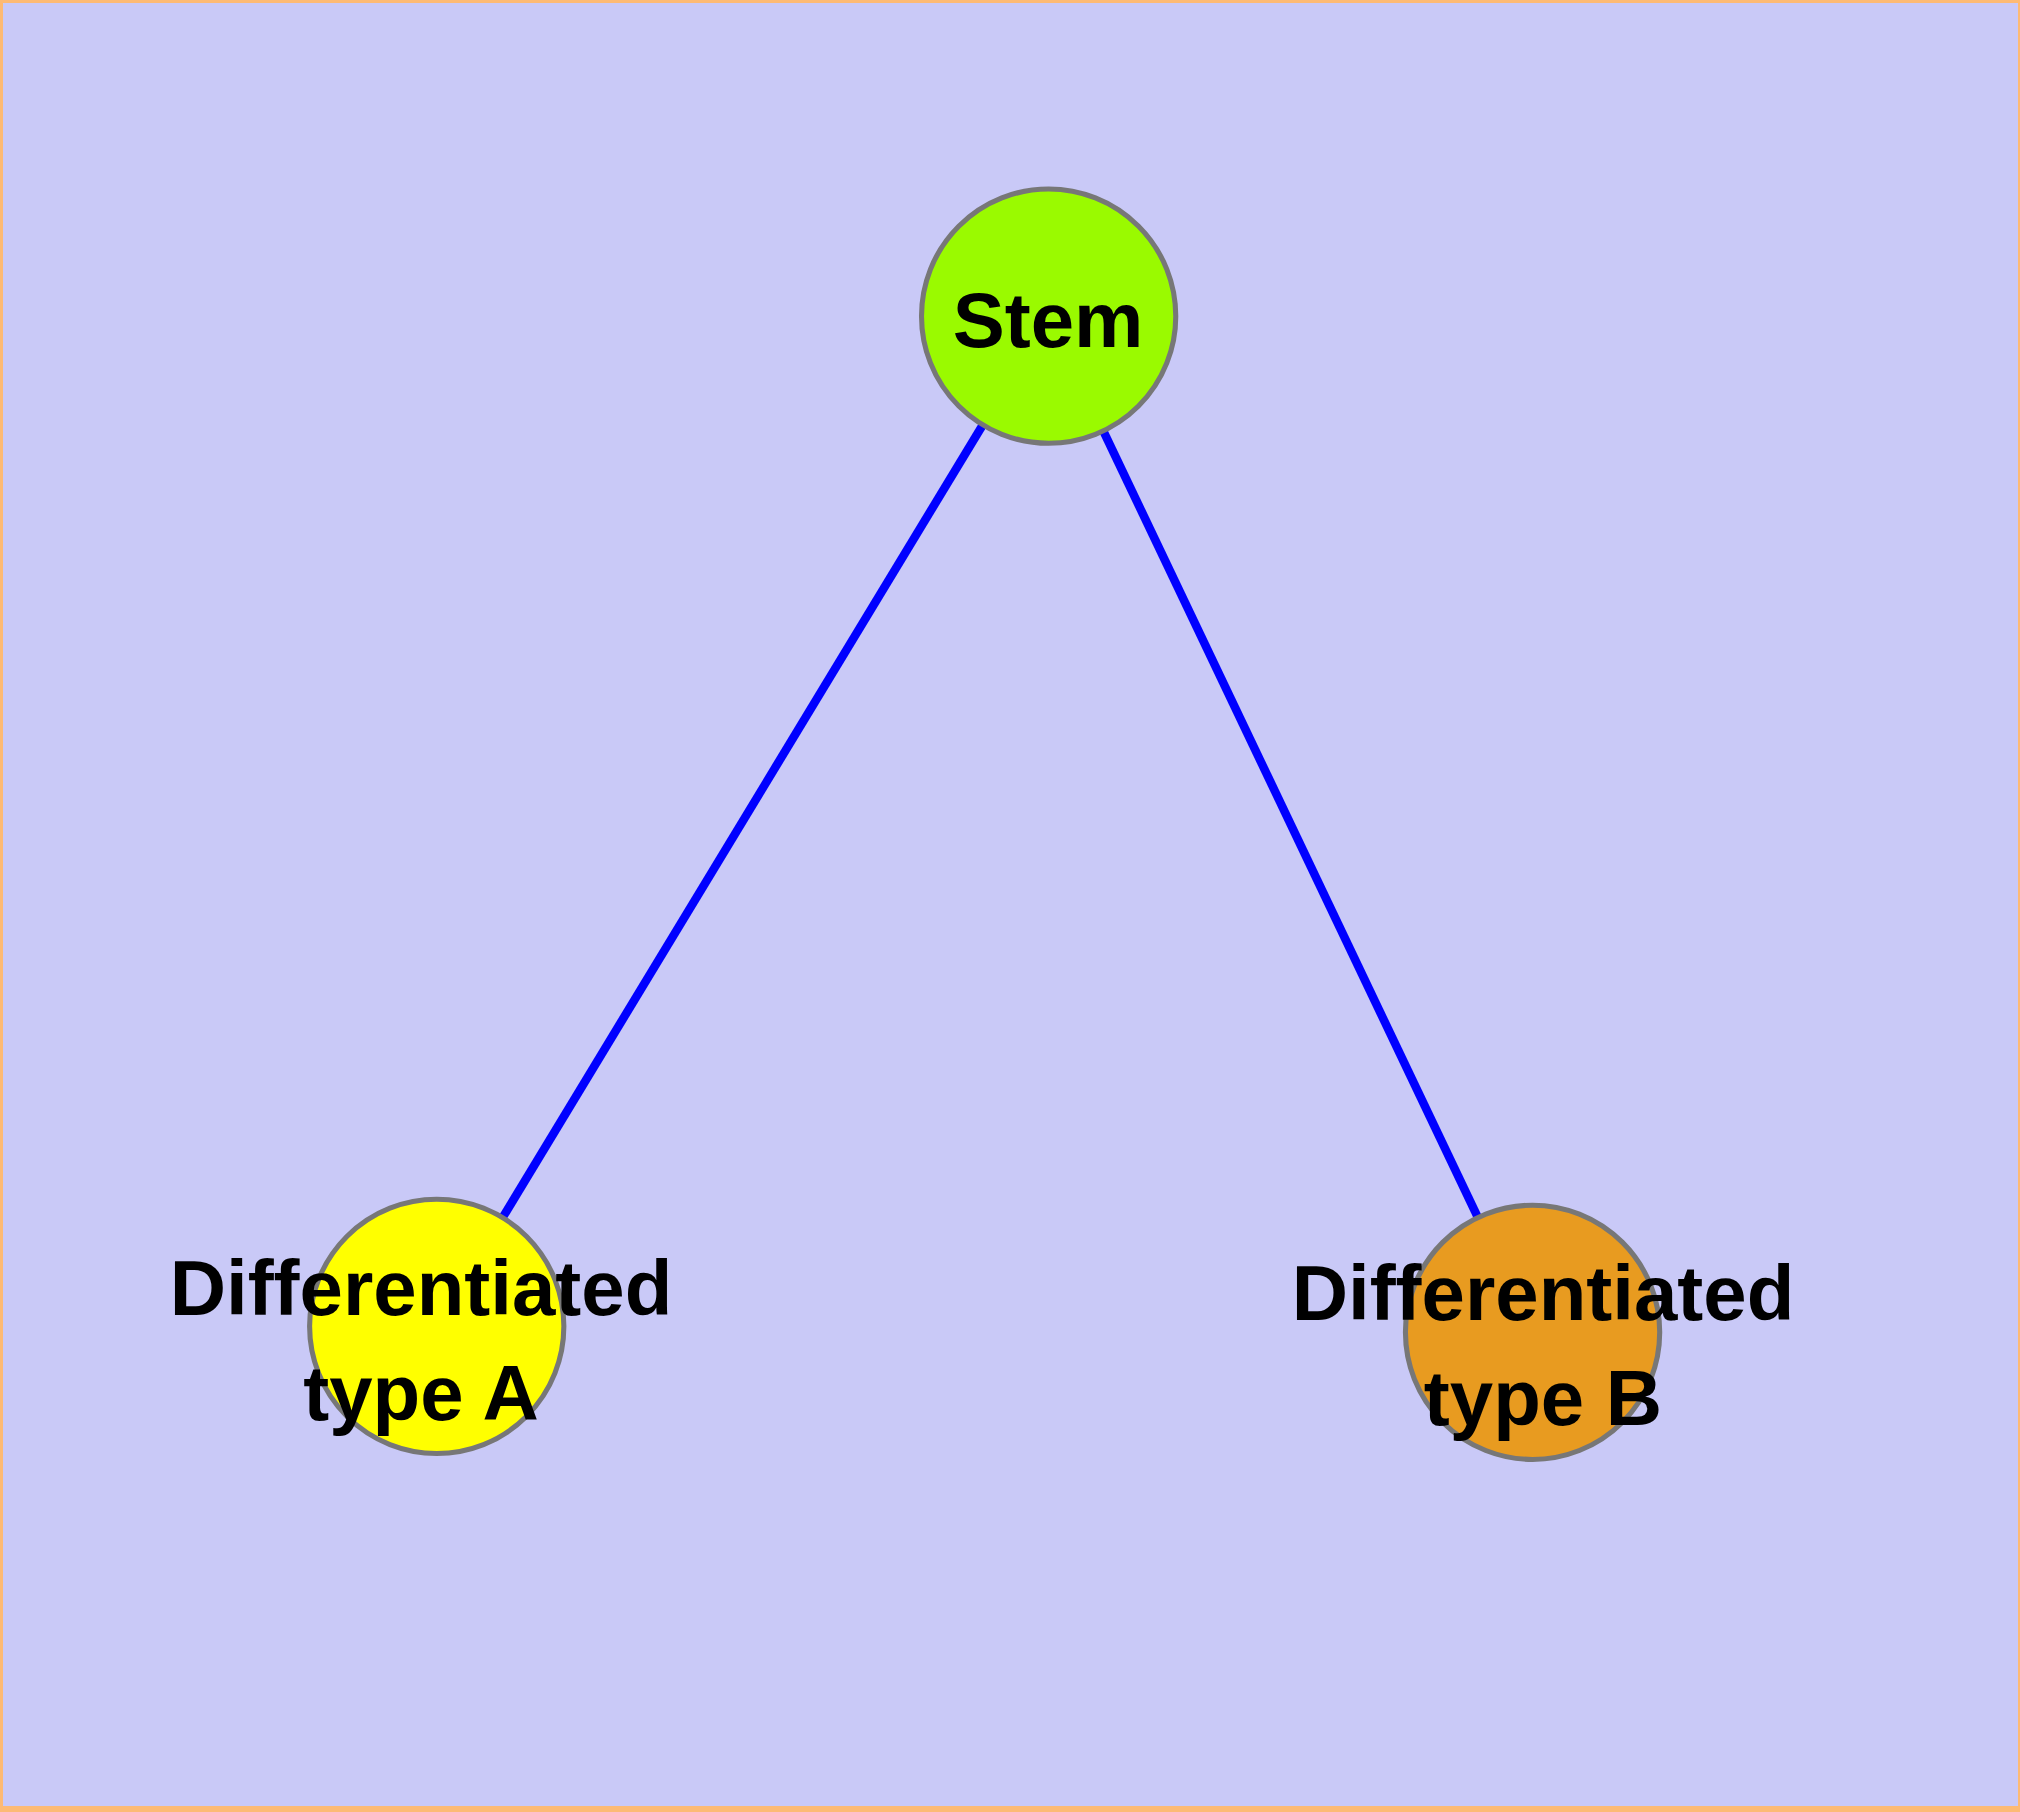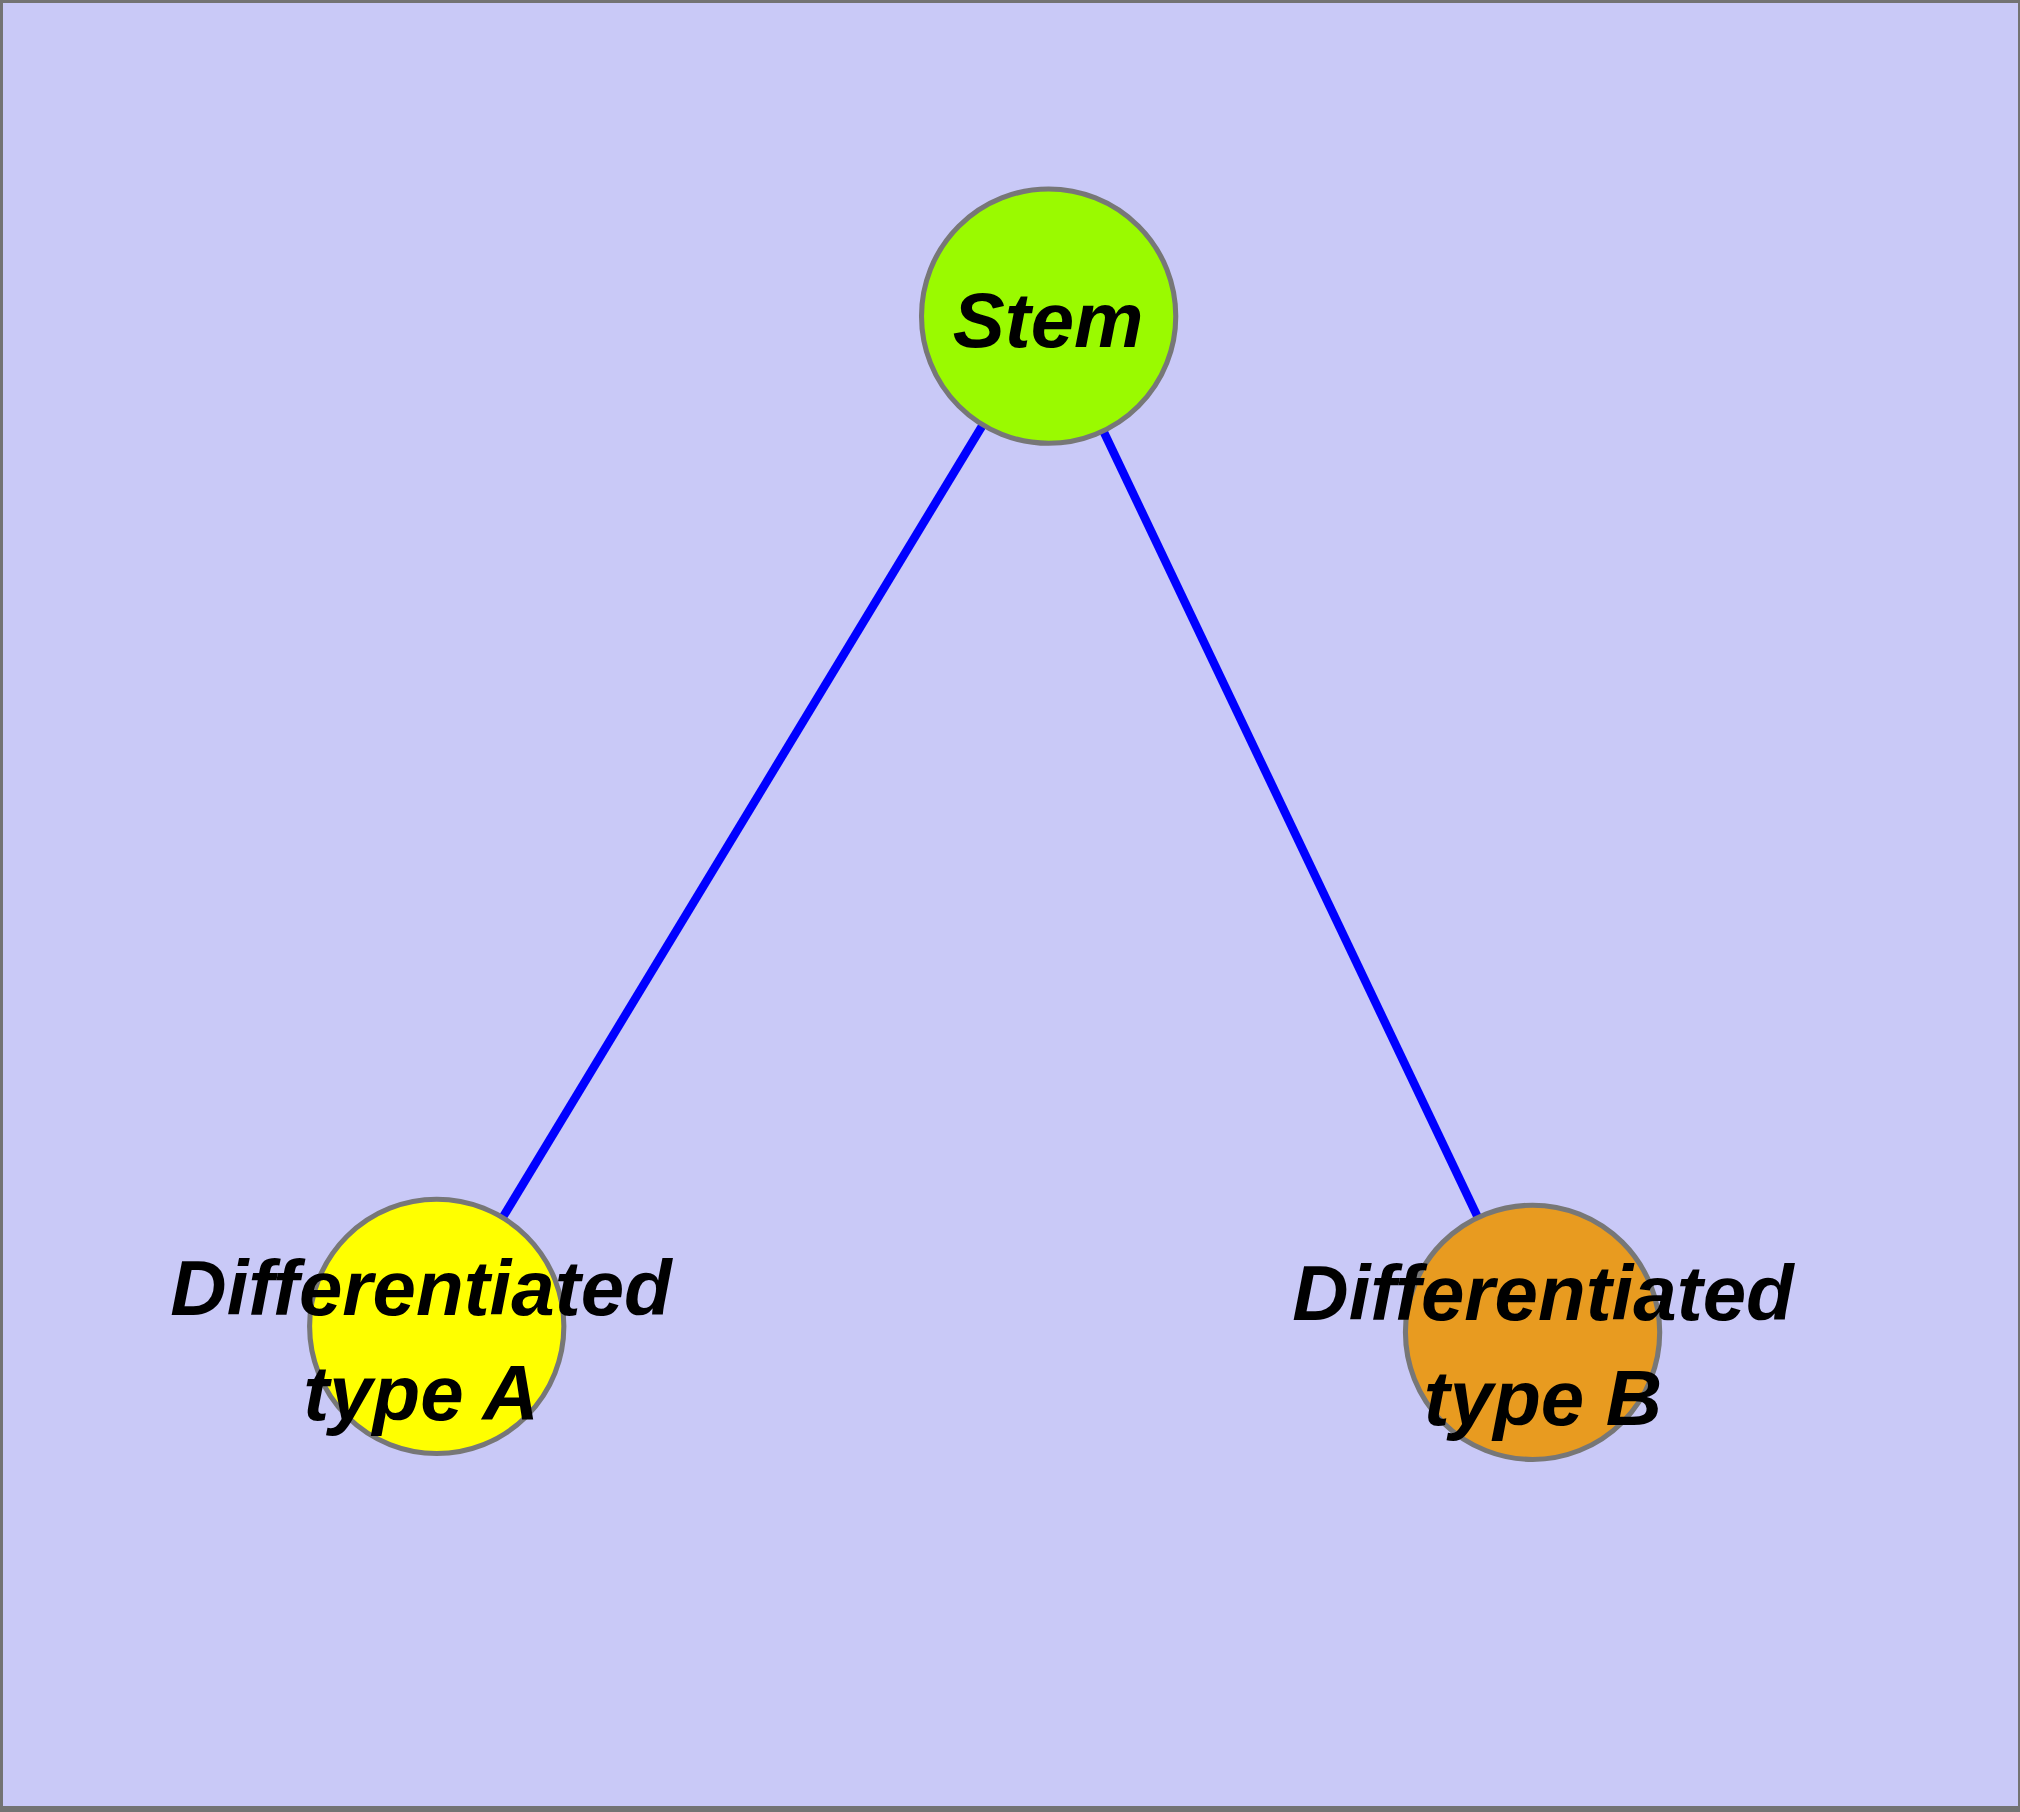--- a/index.html
+++ b/index.html
@@ -40,21 +40,21 @@
     font-weight: bold;
     font-size: 78px;
     line-height: 105px;
     letter-spacing: 0px;
     pointer-events: none;
   }
 </style>
 </head>
 <body>
 
-<div id="page" style="background: #737373; font-style: italic;">
+<div id="page" style="background: #fdba74;">
   <div id="plot-bg" style="background: rgb(201, 201, 247);"></div>
   <svg id="diagram-svg" viewBox="0 0 2384 2138" xmlns="http://www.w3.org/2000/svg">
       <line x1="1237" y1="373" x2="515" y2="1565" stroke="#0000ff" stroke-width="10"></line>
       <line x1="1237" y1="373" x2="1808" y2="1572" stroke="#0000ff" stroke-width="10"></line>
       <circle cx="1237" cy="373" r="150" fill="#9afa00" stroke="#777777" stroke-width="6"></circle>
       <circle cx="515" cy="1565" r="150" fill="#ffff00" stroke="#777777" stroke-width="6"></circle>
       <circle cx="1808" cy="1572" r="150" fill="#e89b20" stroke="#777777" stroke-width="6"></circle>
     </svg>
 <div class="node-label" style="left: 1048px; top: 320px; color: rgb(0, 0, 0);">Stem</div>
     <div class="node-label" style="left: 421px; top: 1341px; color: rgb(0, 0, 0);">Differentiated

